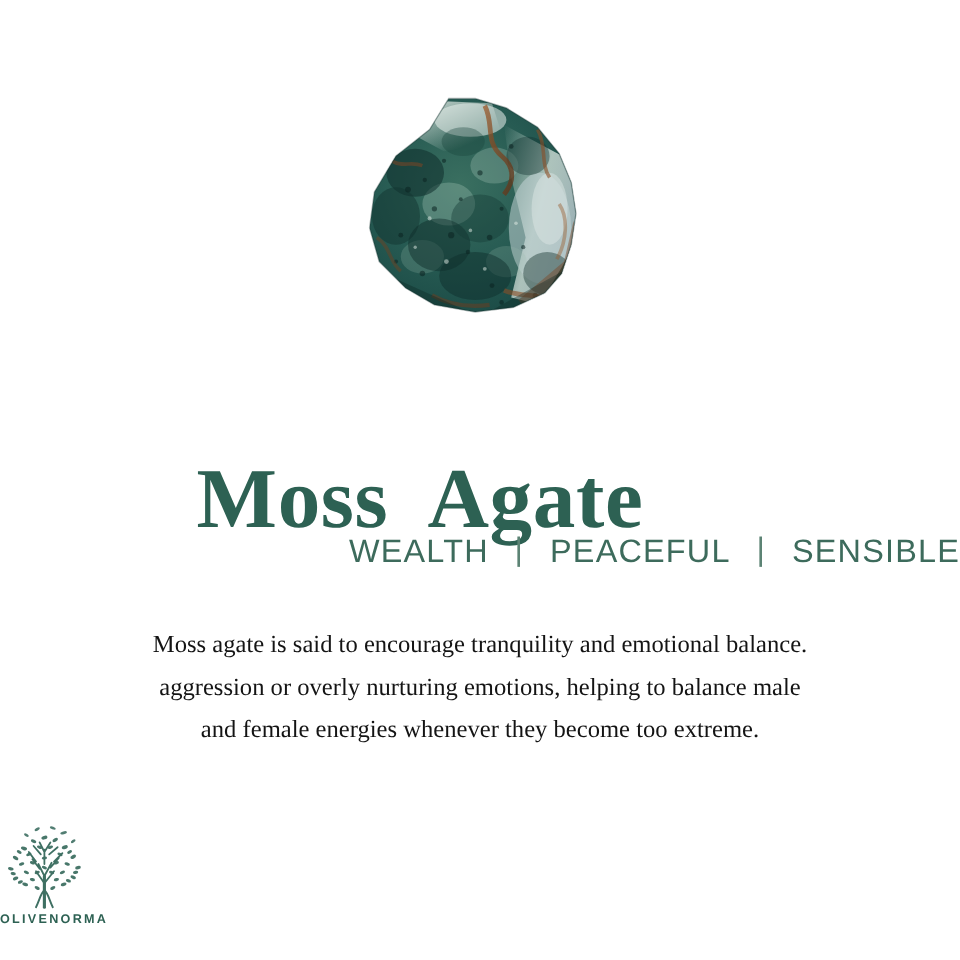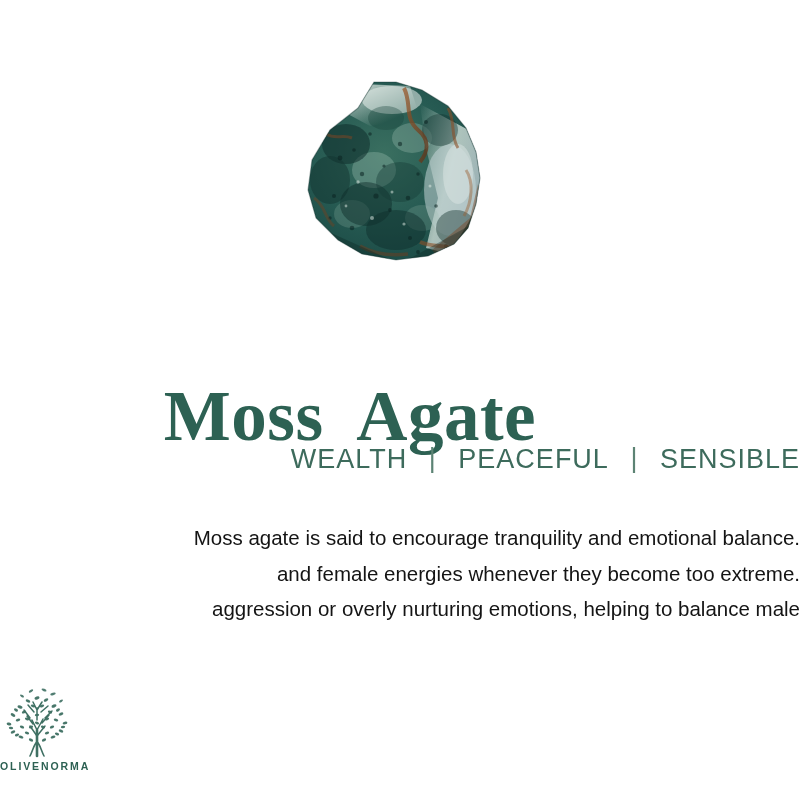--- a/index.html
+++ b/index.html
@@ -79,22 +79,22 @@
     padding: 0 13px;
     transform: translateY(-1px);
   }
 
   
   .body-text {
     position: absolute;
     top: 520px;
     left: 0;
     width: 800px;
-    text-align: right;
-    font-family: Liberation Sans, sans-serif;
+    text-align: center;
+    font-family: Liberation Serif, serif;
     font-size: 20.5px;
     line-height: 35.5px;
     color: #141414;
   }
   .body-text .ln { display: block; white-space: nowrap; }
 
   
   .brand {
     position: absolute;
     top: 686px;
@@ -226,22 +226,22 @@
   <div class="subtitle">
     <span class="kw">WEALTH</span>
     <span class="sep">|</span>
     <span class="kw">PEACEFUL</span>
     <span class="sep">|</span>
     <span class="kw">SENSIBLE</span>
   </div>
 
   <div class="body-text">
     <span class="ln">Moss agate is said to encourage tranquility and emotional balance.</span>
+    <span class="ln">aggression or overly nurturing emotions, helping to balance male</span>
     <span class="ln">and female energies whenever they become too extreme.</span>
-    <span class="ln">aggression or overly nurturing emotions, helping to balance male</span>
   </div>
 
   <div class="brand">
     <svg class="brand-mark" width="74" height="72" viewBox="0 0 74 72">
       <g stroke="#3f7063" fill="none" stroke-linecap="round">
 
         <path d="M37 70 L37 44" stroke-width="2.6"></path>
         <path d="M37 50 L30 40 M37 50 L45 40 M37 44 L32 34 M37 44 L43 33
                  M33 38 L27 30 M42 37 L49 29 M37 34 L37 22
                  M30 32 L24 24 M45 32 L52 25 M34 26 L28 19 M41 26 L48 20

